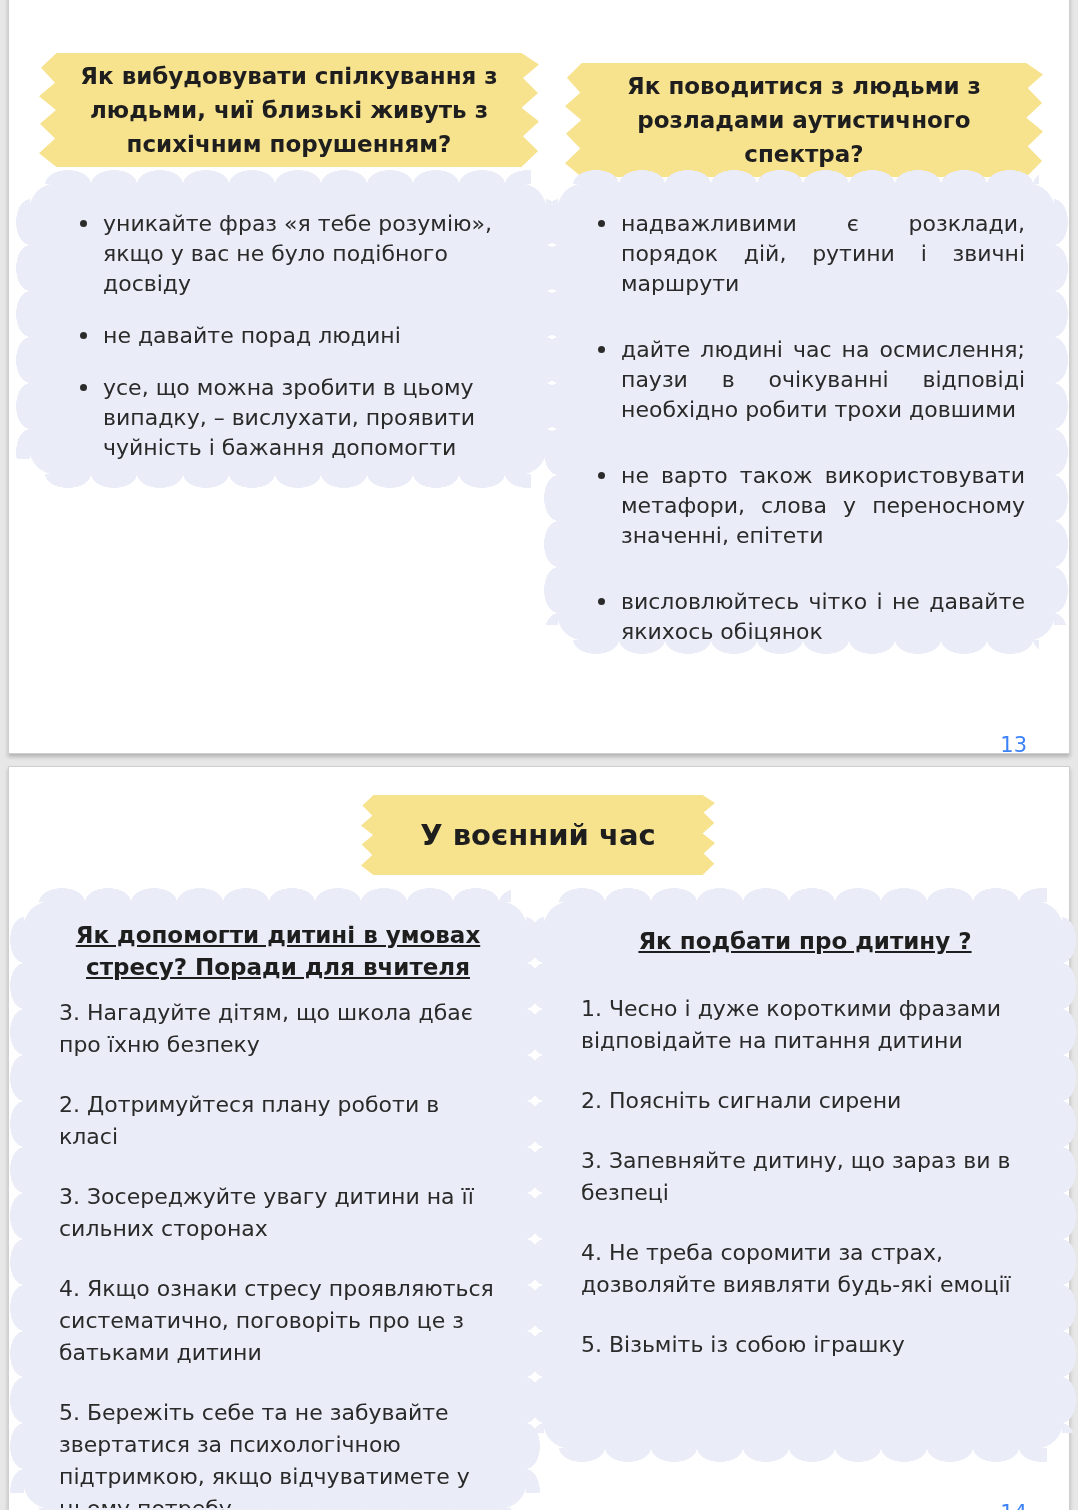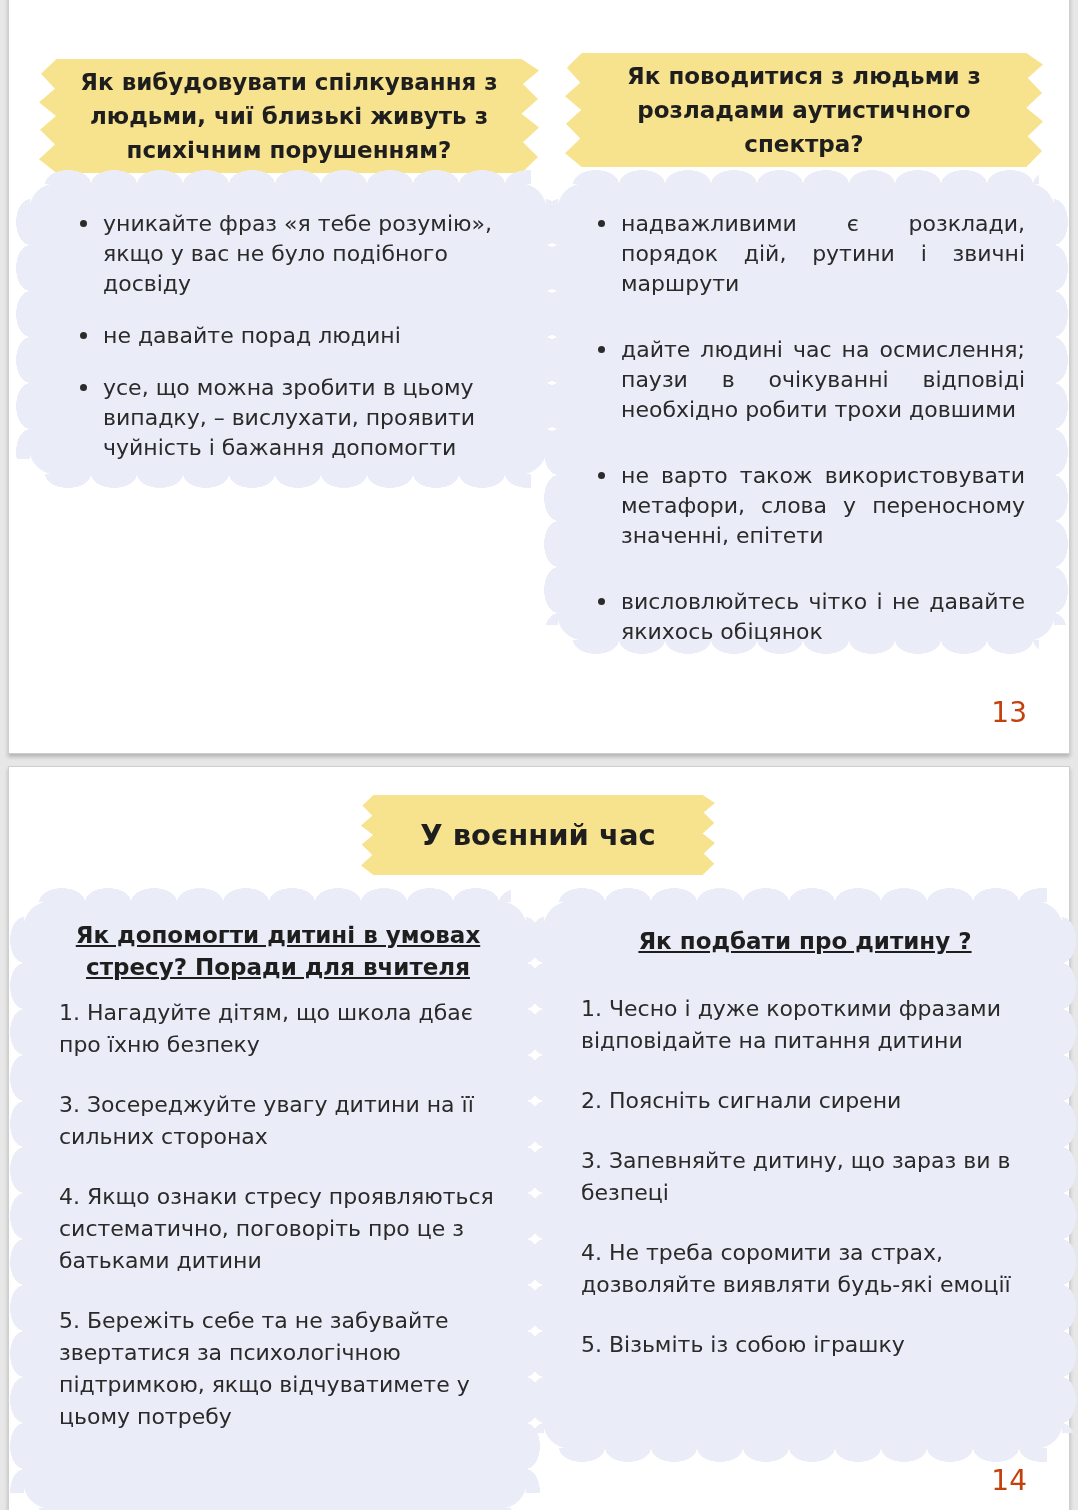--- a/index.html
+++ b/index.html
@@ -34,22 +34,22 @@
       3.5% 0%, 96.5% 0%,
       100% 10%, 96.8% 22%, 99.8% 35%, 96.5% 48%, 100% 60%, 96.8% 73%, 99.8% 86%, 96.5% 100%,
       3.5% 100%,
       0% 88%, 3.2% 75%, 0.2% 62%, 3.4% 50%, 0% 38%, 3.2% 26%, 0.4% 13%
     );
   }
   .banner h2{
     margin:0;font-weight:bold;color:var(--text-dark);
     font-size:23px;line-height:34px;
   }
-  .banner-p13-left{left:30px;top:64px;width:500px;height:114px;}
-  .banner-p13-right{left:556px;top:58px;width:478px;height:114px;}
+  .banner-p13-left{left:30px;top:58px;width:500px;height:114px;}
+  .banner-p13-right{left:556px;top:68px;width:478px;height:114px;}
   .banner-p14-title{left:352px;top:28px;width:354px;height:80px;}
   .banner-p14-title h2{font-size:29px;line-height:34px;}
 
   
   .cloud{position:absolute;background:var(--cloud-blue);border-radius:28px;}
   .bump{position:absolute;pointer-events:none;}
   .bump.t{left:16px;right:16px;top:-13px;height:14px;
     background-image:radial-gradient(23px 14px at 50% 100%,var(--cloud-blue) 98%,rgba(0,0,0,0) 100%);
     background-size:46px 14px;background-repeat:repeat-x;background-position:left bottom;}
   .bump.b{left:16px;right:16px;bottom:-13px;height:14px;
@@ -82,21 +82,21 @@
   .card-title{
     margin:0;text-align:center;font-weight:bold;color:var(--text-dark);
     font-size:23px;line-height:32px;text-decoration:underline;
   }
   .cloud-p14-left .card-title{margin-bottom:14px;}
   .cloud-p14-right .card-title{margin-bottom:36px;}
   .num-item{margin:0 0 28px 0;font-size:22px;line-height:32px;color:var(--text-body);}
   .num-item:last-child{margin-bottom:0;}
 
   .page-num{
-    position:absolute;right:42px;font-size:28px;line-height:24px;color:#c2410c;
+    position:absolute;right:42px;font-size:21px;line-height:24px;color:#3b82f6;margin-top:32px;
   }
   .page-13 .page-num{top:706px;}
   .page-14 .page-num{top:702px;}
 </style>
 </head>
 <body>
 
 <section class="page page-13">
 
   <div class="banner banner-p13-left">
@@ -140,21 +140,22 @@
   <div class="banner banner-p14-title">
     <h2>У воєнний час</h2>
   </div>
 
   <div class="cloud cloud-p14-left">
     <i class="bump t"></i>
     <i class="bump b"></i>
     <i class="bump l"></i>
     <i class="bump r"></i>
     <h3 class="card-title">Як допомогти дитині в умовах стресу? Поради для вчителя</h3>
-    <p class="num-item">1. Нагадуйте дітям, що школа дбає про їхню безпеку</p>
+    <p class="num-item">3. Нагадуйте дітям, що школа дбає про їхню безпеку</p>
+    <p class="num-item">2. Дотримуйтеся плану роботи в класі</p>
     <p class="num-item">3. Зосереджуйте увагу дитини на її сильних сторонах</p>
     <p class="num-item">4. Якщо ознаки стресу проявляються систематично, поговоріть про це з батьками дитини</p>
     <p class="num-item">5. Бережіть себе та не забувайте звертатися за психологічною підтримкою, якщо відчуватимете у цьому потребу</p>
   </div>
 
   <div class="cloud cloud-p14-right">
     <i class="bump t"></i>
     <i class="bump b"></i>
     <i class="bump l"></i>
     <i class="bump r"></i>

